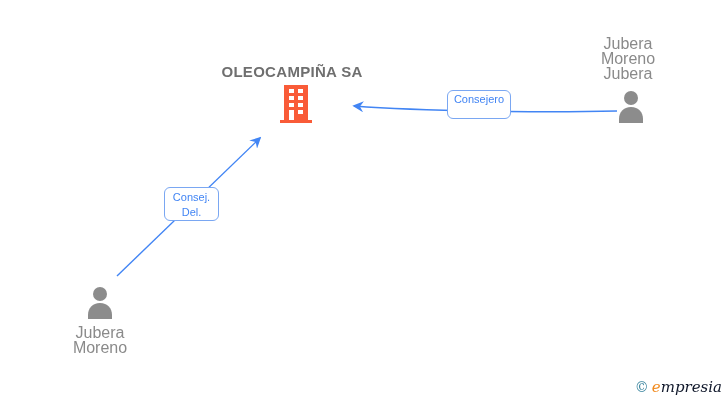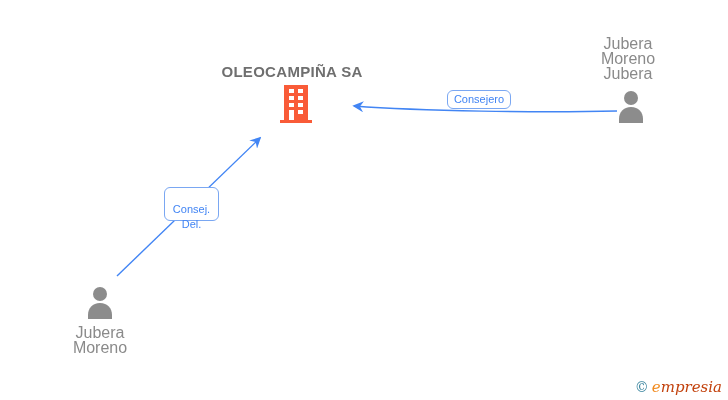--- a/index.html
+++ b/index.html
@@ -69,44 +69,44 @@
     color: #4285F4;
     font-size: 11px;
     text-align: center;
     z-index: 2;
     box-sizing: border-box;
   }
   .rel-label.consejero {
     left: 447px;
     top: 90px;
     width: 64px;
-    height: 19px;
+    height: 29px;
     line-height: 17px;
   }
   .rel-label.consej-del {
     left: 164px;
     top: 187px;
     width: 55px;
     height: 34px;
-    padding-top: 14px;
+    padding-top: 2px;
     line-height: 15px;
   }
   .brand-logo {
     position: absolute;
     right: 6px;
     bottom: 4px;
     font-family: "DejaVu Serif", serif;
     font-style: italic;
     font-size: 15px;
     z-index: 3;
     white-space: nowrap;
   }
   .brand-logo .copy   { color: #3D87A0; font-style: normal; font-size: 14px; margin-right: 3px; }
   .brand-logo .e-orng { color: #F18A1E; }
-  .brand-logo .teal   { color: #c2410c; }
+  .brand-logo .teal   { color: #0f172a; }
 </style>
 </head>
 <body>
 
 <div class="canvas">
 
   <svg class="arrows-layer" width="728" height="400" viewBox="0 0 728 400">
     <defs>
       <marker id="ah" viewBox="0 0 10 10" refX="8.5" refY="5" markerWidth="8" markerHeight="8" orient="auto-start-reverse">
         <path d="M0,0 L10,5 L0,10 L3.2,5 Z" fill="#4285F4"></path>

